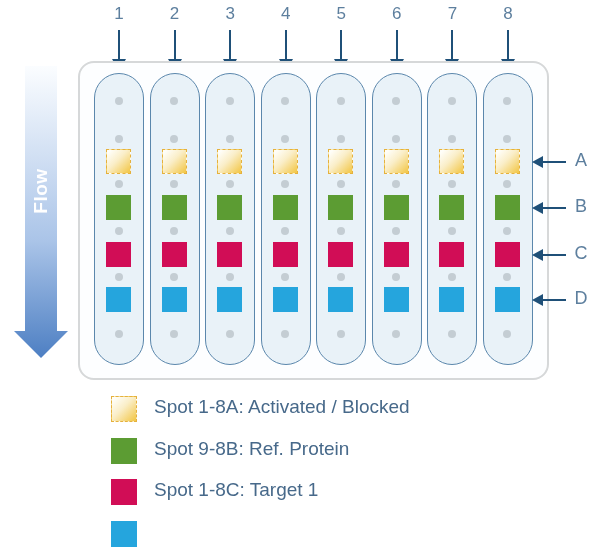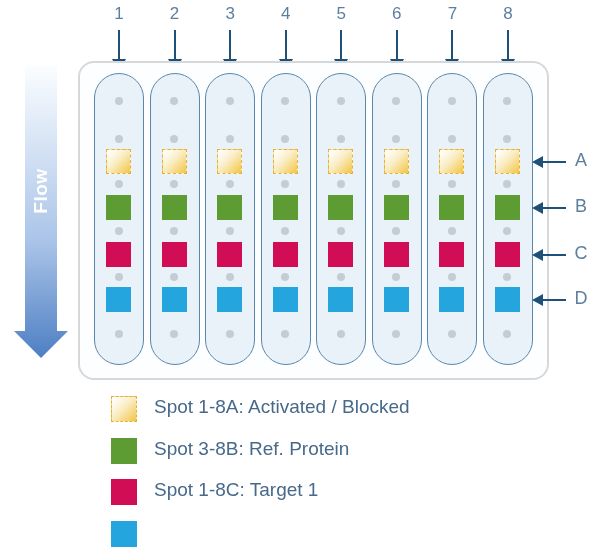--- a/index.html
+++ b/index.html
@@ -262,21 +262,21 @@
       <div class="side-letter" style="top: 288px;">D</div>
     </div>
 
   <div class="legend" id="legend">
       <div class="legend-item">
     <span class="swatch swatch-a"></span>
     <span class="legend-label">Spot 1-8A: Activated / Blocked</span>
   </div>
       <div class="legend-item">
     <span class="swatch swatch-b"></span>
-    <span class="legend-label">Spot 3-8B: Ref. Protein</span>
+    <span class="legend-label">Spot 9-8B: Ref. Protein</span>
   </div>
       <div class="legend-item">
     <span class="swatch swatch-c"></span>
     <span class="legend-label">Spot 1-8C: Target 1</span>
   </div>
       <div class="legend-item">
     <span class="swatch swatch-d"></span>
   </div>
     </div>
 </div>

